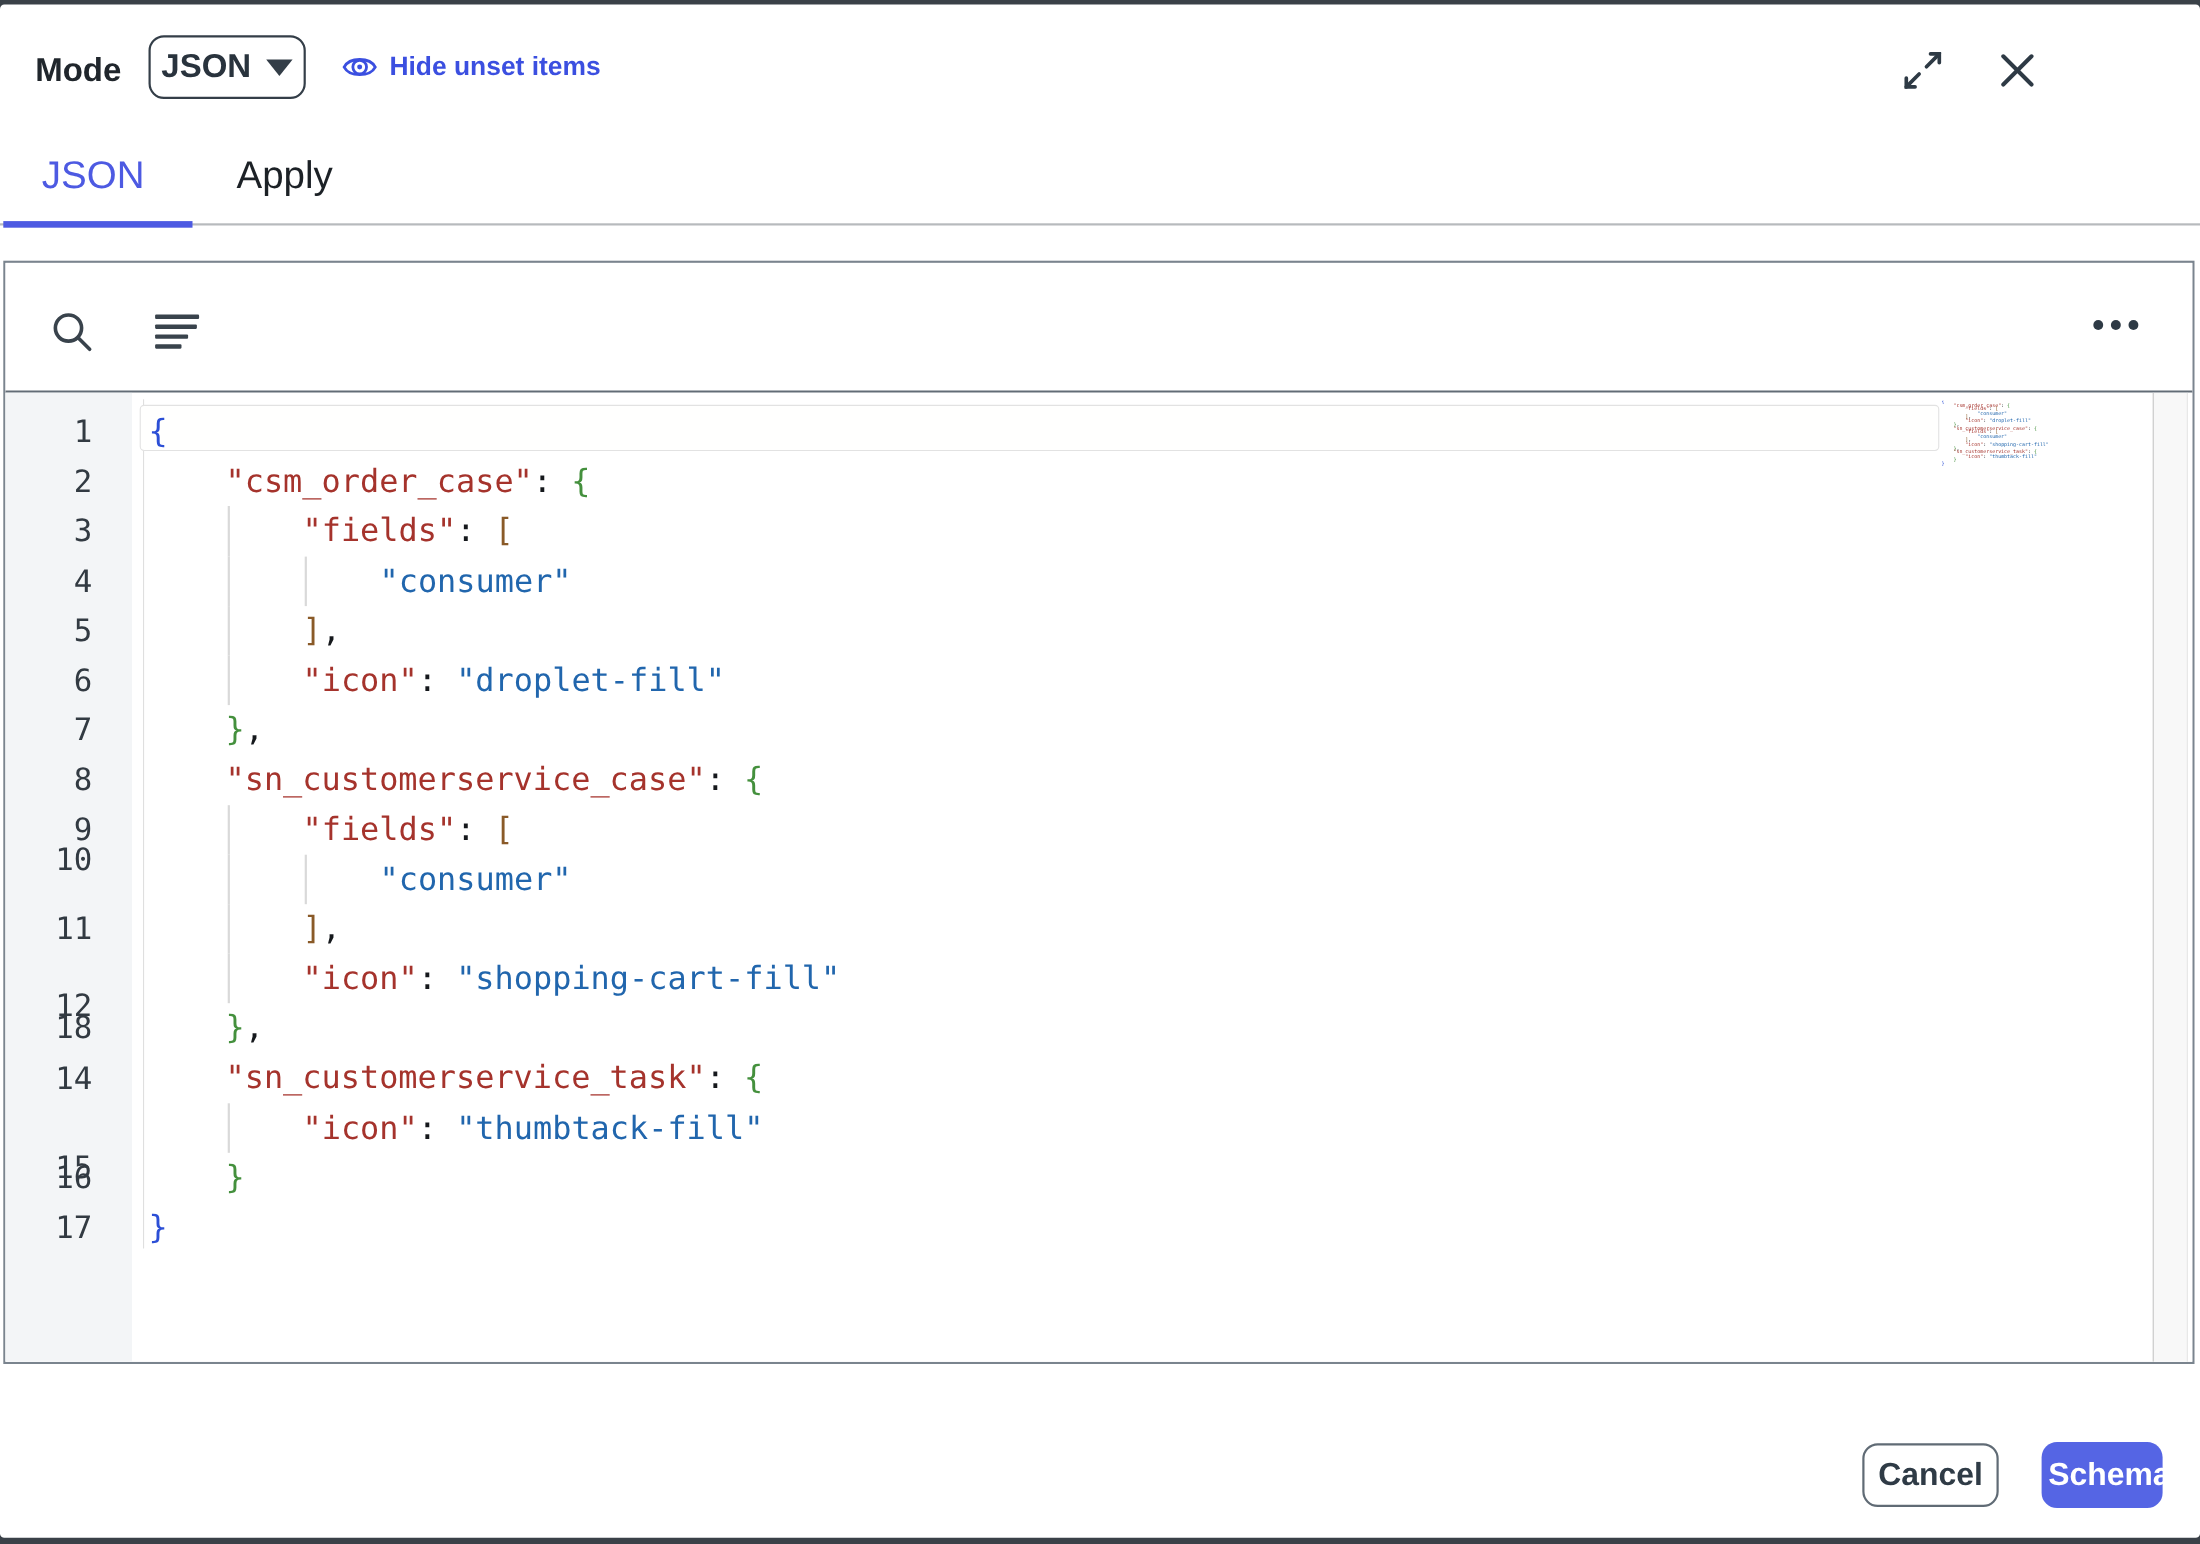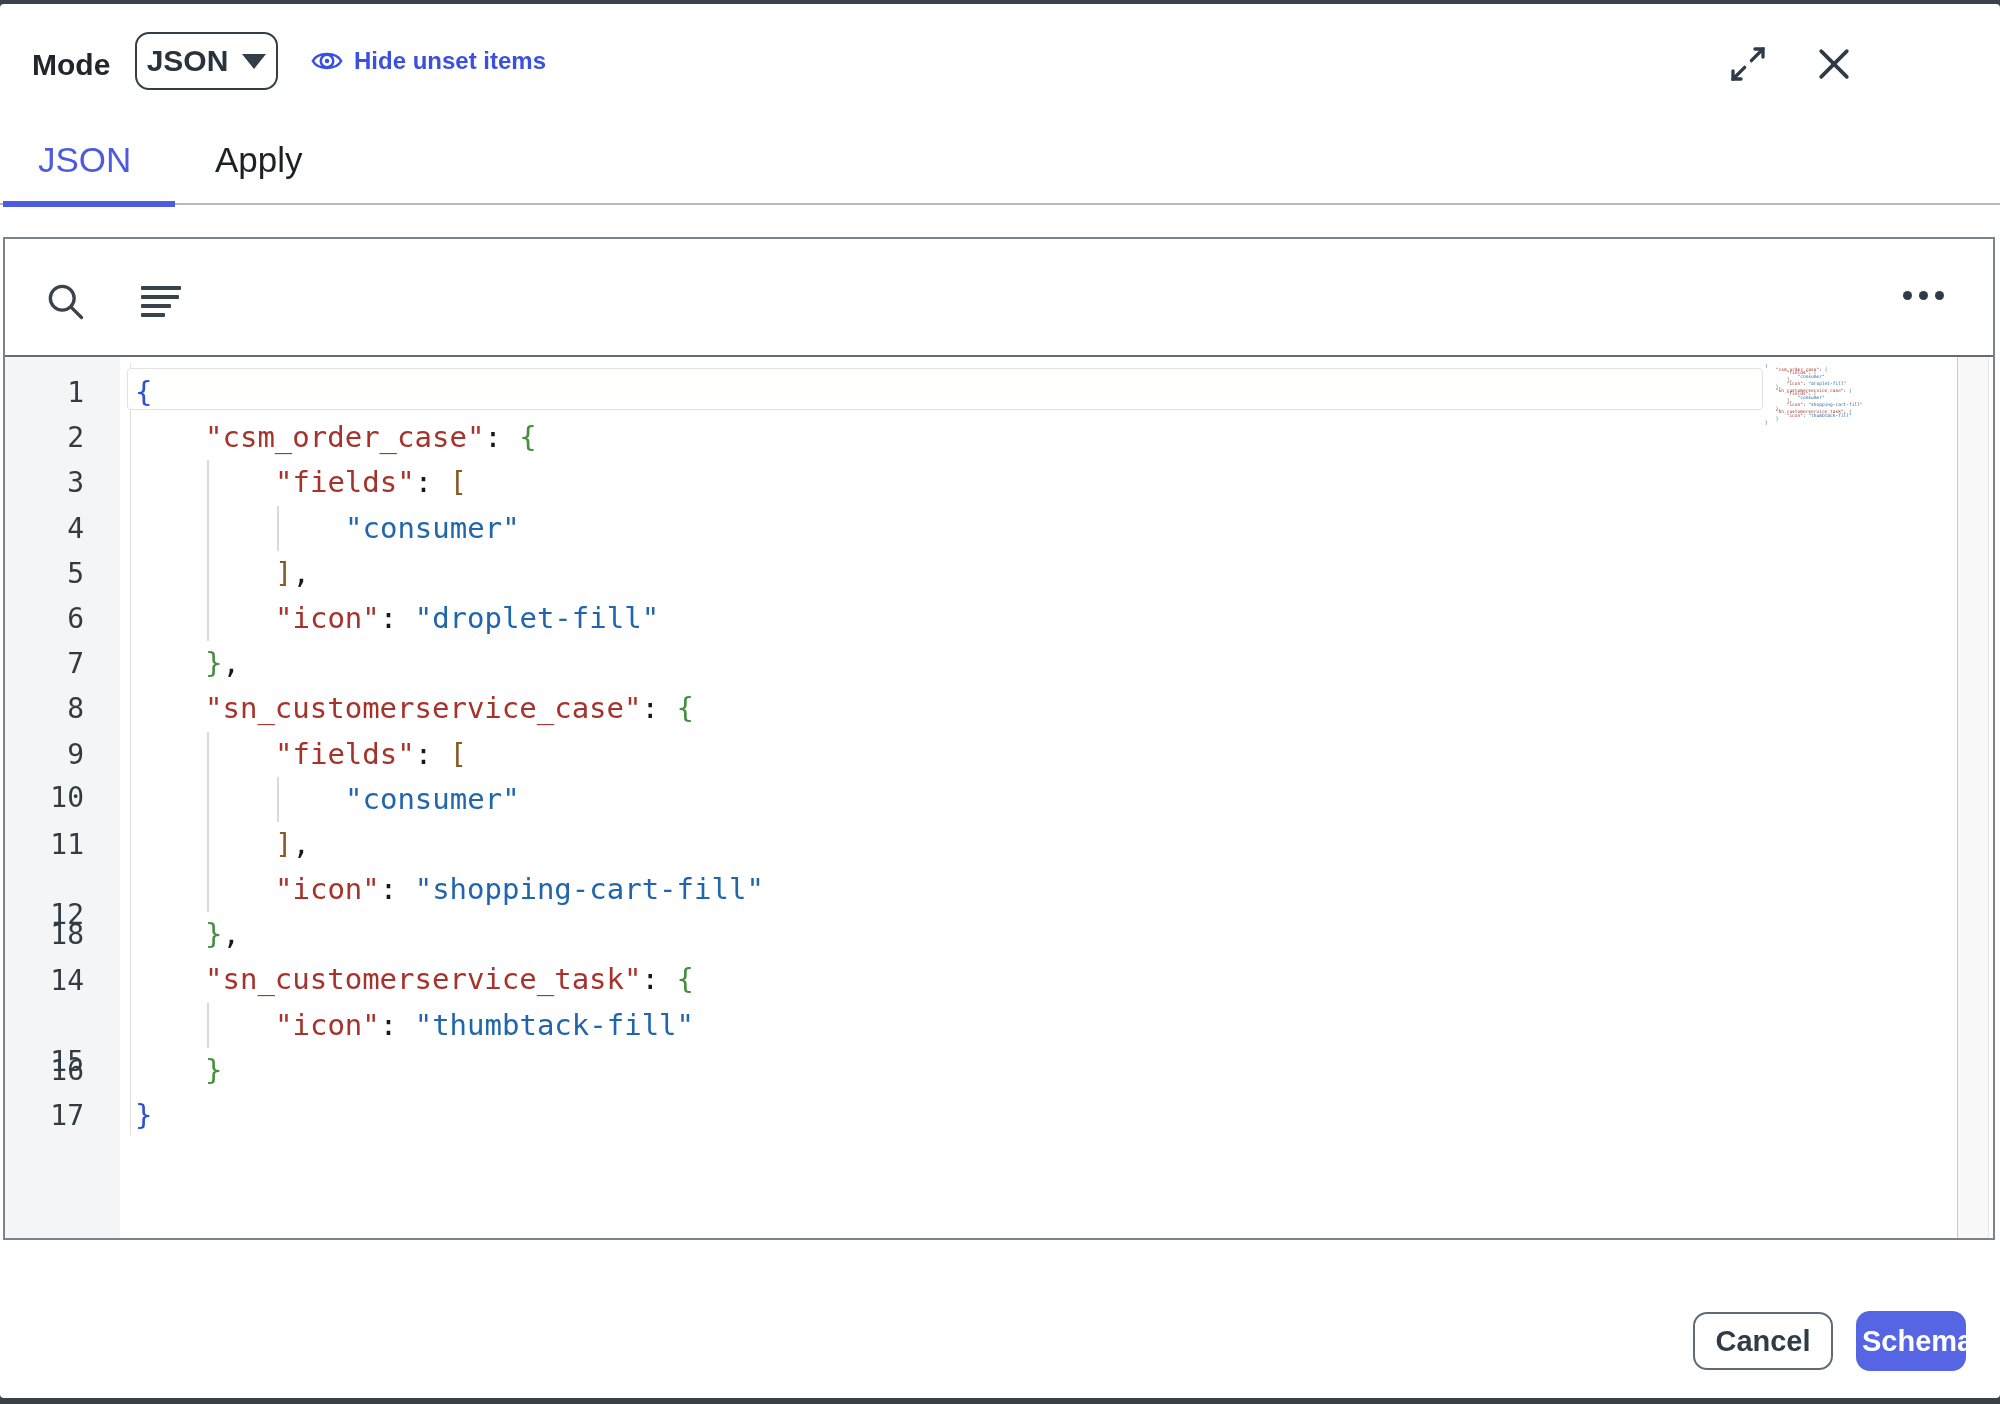--- a/index.html
+++ b/index.html
@@ -62,21 +62,21 @@
   .tok-pun{color:#15181c;}
 
   .minimap{position:absolute;left:1760px;top:7px;width:192px;height:84px;overflow:hidden;cursor:pointer;}
   .mini-line{white-space:pre;font-family:"DejaVu Sans Mono",monospace;font-size:4.5px;
              line-height:3.55px;height:3.55px;}
   .scroll-col{position:absolute;right:4px;top:0;bottom:0;width:30px;background:#f8f8f8;
               border-left:1px solid #c8c8c8;border-right:1px solid #e6e6e6;cursor:pointer;}
 
   
   .btn{position:absolute;box-sizing:border-box;border-radius:14px;font-size:29px;font-weight:700;cursor:pointer;}
-  .cancel-btn{left:1693px;top:1308px;width:140px;height:58px;background:#fff;border:2px solid #606b75;color:#2f3b46;}
+  .cancel-btn{left:1693px;top:1308px;width:124px;height:58px;background:#fff;border:2px solid #606b75;color:#2f3b46;}
   .apply-btn{left:1856px;top:1307px;width:110px;height:60px;background:#5565e4;border:none;color:#ffffff;}
 
   svg{display:block;}
 </style>
 </head>
 <body>
 
 <div class="stage">
   <div class="modal">
 
@@ -154,21 +154,21 @@
         <div class="gutter" id="gutter">
             <div class="ln" style="top: 13px;">1</div>
             <div class="ln" style="top: 58.2px;">2</div>
             <div class="ln" style="top: 103.4px;">3</div>
             <div class="ln" style="top: 148.6px;">4</div>
             <div class="ln" style="top: 193.8px;">5</div>
             <div class="ln" style="top: 239px;">6</div>
             <div class="ln" style="top: 284.2px;">7</div>
             <div class="ln" style="top: 329.4px;">8</div>
             <div class="ln" style="top: 374.6px;">9</div>
-            <div class="ln" style="top: 418px; text-align: right;">10</div>
+            <div class="ln" style="top: 402px; text-align: right;">10</div>
             <div class="ln" style="top: 465px;">11</div>
             <div class="ln" style="top: 535px;">12</div>
             <div class="ln" style="top: 555.4px;">18</div>
             <div class="ln" style="top: 600.6px;">14</div>
             <div class="ln" style="top: 682px;">15</div>
             <div class="ln" style="top: 691px;">16</div>
             <div class="ln" style="top: 736.2px;">17</div>
           </div>
         <div class="content-edge"></div>
         <div class="active-line-box"></div>

